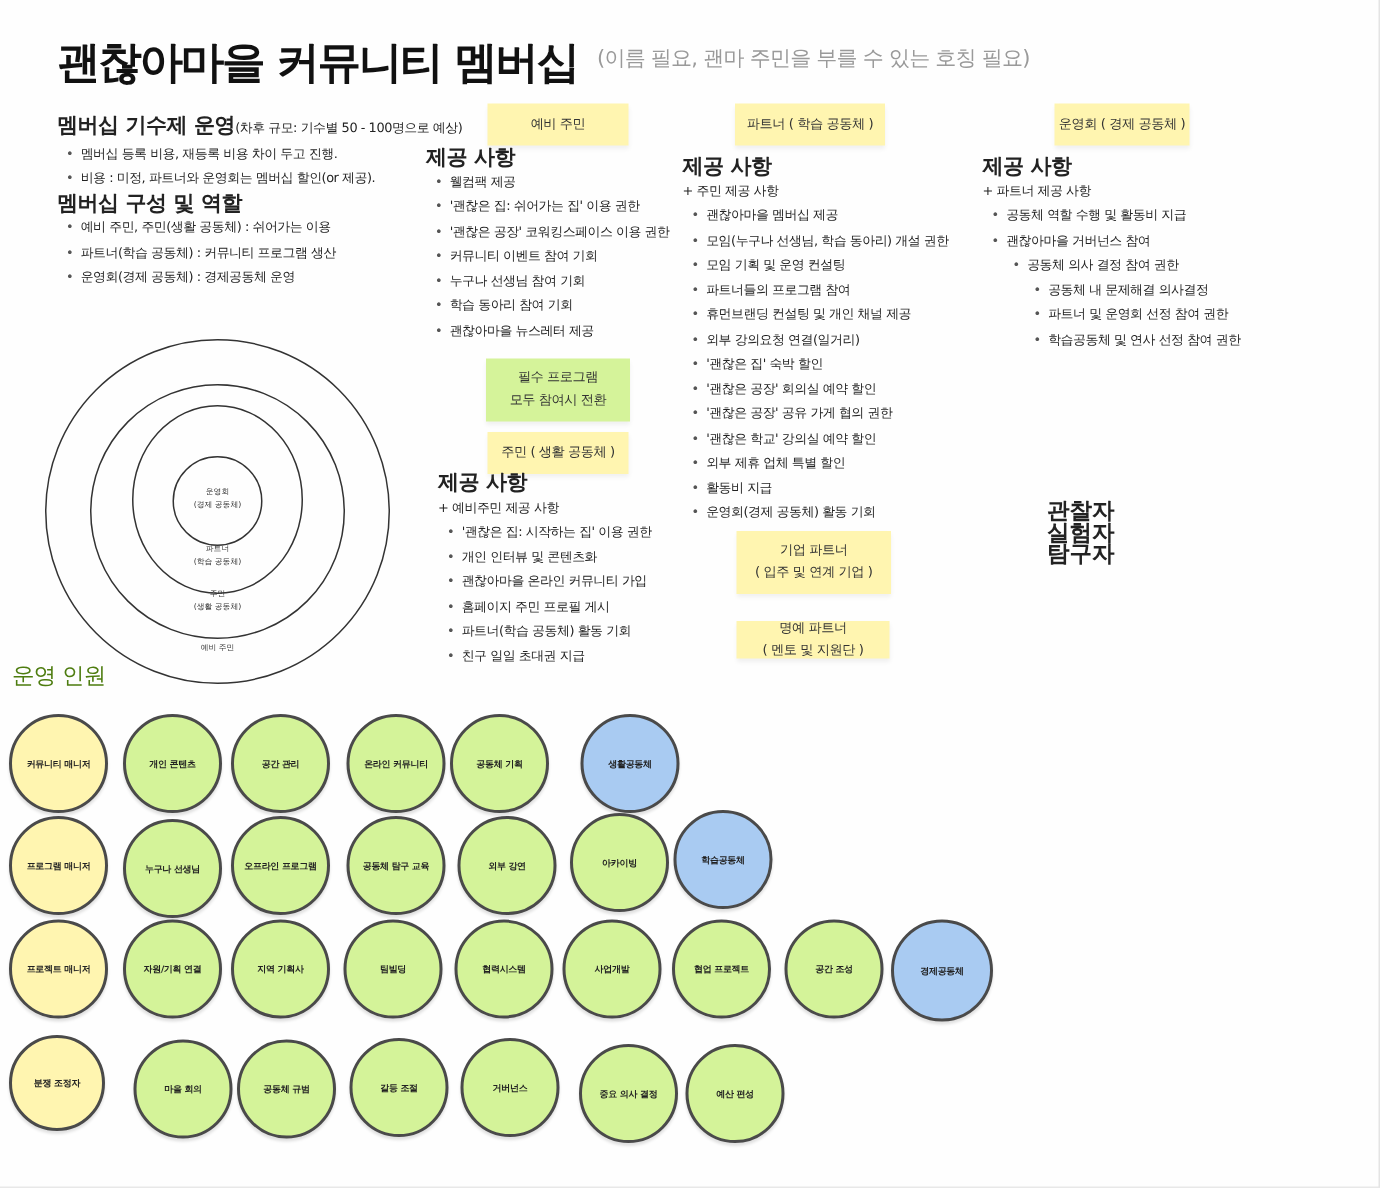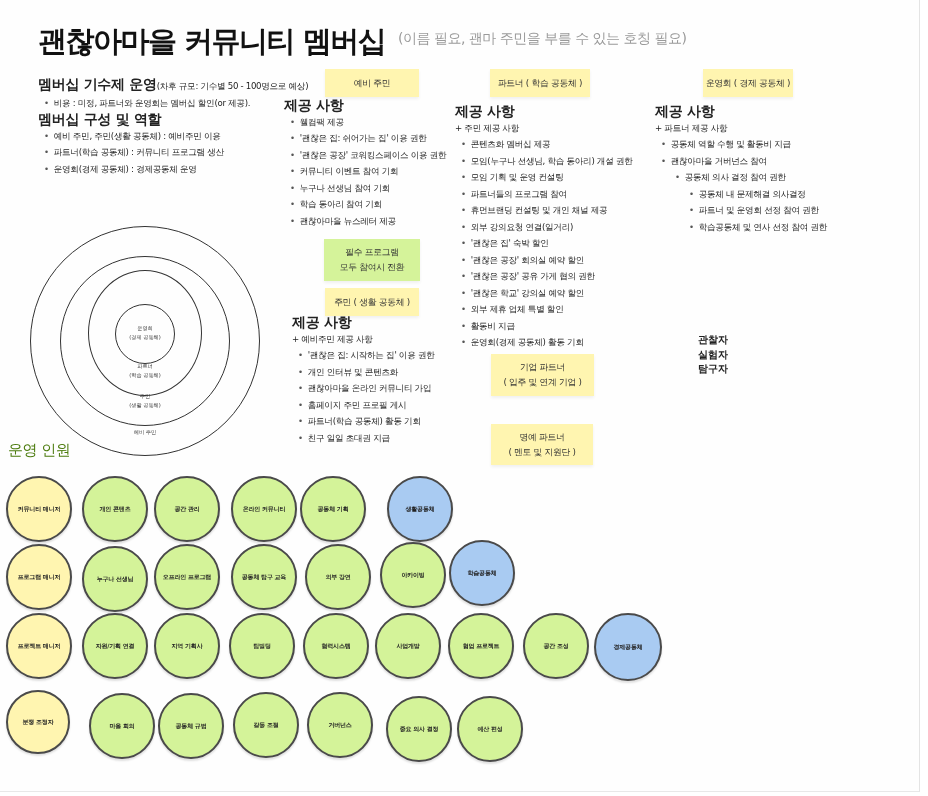--- a/index.html
+++ b/index.html
@@ -14,21 +14,21 @@
   .textblock .h { font-weight: bold; font-size: 14px; }
   .textblock .b1 { padding-left: 6px; }
   .textblock .b2 { padding-left: 20px; }
   .textblock .b3 { padding-left: 34px; }
   .textblock .bul::before { content: "•"; margin-right: 5px; color: #555; }
 
   .sticky { display: flex; flex-direction: column; align-items: center; justify-content: center; font-size: 8.8px; color: #333; line-height: 15px; text-align: center; box-shadow: 0 2px 3px rgba(0,0,0,0.06); letter-spacing: -0.3px; }
   .sticky.yellow { background: #fff5b0; }
   .sticky.green { background: #d5f39a; }
 
-  .roles { font-size: 10px; font-weight: bold; line-height: 14.5px; color: #222; }
+  .roles { font-size: 15px; font-weight: bold; line-height: 14.5px; color: #222; }
 
   .section-title { left: 8px; top: 441px; font-size: 15px; color: #4d7c0f; letter-spacing: -0.5px; }
 
   .circle { position: absolute; border-radius: 50%; border: 2px solid #4a4a4a; display: flex; align-items: center; justify-content: center; text-align: center; font-size: 6px; font-weight: bold; color: #222; box-shadow: 0 2px 2px rgba(0,0,0,0.12); letter-spacing: -0.2px; }
   .circle.yellow { background: #fff5b0; }
   .circle.green { background: #d4f399; }
   .circle.blue { background: #a9cbf2; }
 
   .ring { position: absolute; border-radius: 50%; border: 1.6px solid #333; }
   .ring-label { position: absolute; font-size: 5.2px; color: #333; text-align: center; line-height: 9px; width: 80px; margin-left: -40px; }
@@ -36,23 +36,24 @@
 </head>
 <body>
 
 <div class="canvas">
 
   <div class="abs title">괜찮아마을 커뮤니티 멤버십</div>
   <div class="abs subtitle">(이름 필요, 괜마 주민을 부를 수 있는 호칭 필요)</div>
 
   <div class="abs textblock" style="left:38px; top:76px;">
     <div><span class="h">멤버십 기수제 운영</span><span>(차후 규모: 기수별 50 - 100명으로 예상)</span></div>
+    <div class="b1 bul">멤버십 등록 비용, 재등록 비용 차이 두고 진행.</div>
     <div class="b1 bul">비용 : 미정, 파트너와 운영회는 멤버십 할인(or 제공).</div>
     <div class="h">멤버십 구성 및 역할</div>
-    <div class="b1 bul">예비 주민, 주민(생활 공동체) : 예비주민 이용</div>
+    <div class="b1 bul">예비 주민, 주민(생활 공동체) : 쉬어가는 이용</div>
     <div class="b1 bul">파트너(학습 공동체) : 커뮤니티 프로그램 생산</div>
     <div class="b1 bul">운영회(경제 공동체) : 경제공동체 운영</div>
   </div>
 
   <div class="abs" style="left:30px; top:226px; width:230px; height:230px;">
     <div class="ring" style="left:0; top:0; width:230px; height:230px;"></div>
     <div class="ring" style="left:30px; top:30px; width:170px; height:170px;"></div>
     <div class="ring" style="left:58px; top:44px; width:114px; height:126px;"></div>
     <div class="ring" style="left:85px; top:78px; width:60px; height:60px;"></div>
     <div class="ring-label" style="left:115px; top:98px;">
@@ -104,40 +105,40 @@
     <div class="b1 bul">파트너(학습 공동체) 활동 기회</div>
     <div class="b1 bul">친구 일일 초대권 지급</div>
   </div>
 
   <div class="abs sticky yellow" style="left:490px; top:69px; width:100px; height:28px;">
     <span>파트너 ( 학습 공동체 )</span>
   </div>
   <div class="abs textblock" style="left:455px; top:103px;">
     <div class="h">제공 사항</div>
     <div>+ 주민 제공 사항</div>
-    <div class="b1 bul">콘텐츠화 멤버십 제공</div>
+    <div class="b1 bul">괜찮아마을 멤버십 제공</div>
     <div class="b1 bul">모임(누구나 선생님, 학습 동아리) 개설 권한</div>
     <div class="b1 bul">모임 기획 및 운영 컨설팅</div>
     <div class="b1 bul">파트너들의 프로그램 참여</div>
     <div class="b1 bul">휴먼브랜딩 컨설팅 및 개인 채널 제공</div>
     <div class="b1 bul">외부 강의요청 연결(일거리)</div>
     <div class="b1 bul">'괜찮은 집' 숙박 할인</div>
     <div class="b1 bul">'괜찮은 공장' 회의실 예약 할인</div>
     <div class="b1 bul">'괜찮은 공장' 공유 가게 협의 권한</div>
     <div class="b1 bul">'괜찮은 학교' 강의실 예약 할인</div>
     <div class="b1 bul">외부 제휴 업체 특별 할인</div>
     <div class="b1 bul">활동비 지급</div>
     <div class="b1 bul">운영회(경제 공동체) 활동 기회</div>
   </div>
 
   <div class="abs sticky yellow" style="left:491px; top:354px; width:103px; height:42px;">
     <span>기업 파트너</span>
     <span>( 입주 및 연계 기업 )</span>
   </div>
-  <div class="abs sticky yellow" style="left:491px; top:424px; width:102px; height:41px;">
+  <div class="abs sticky yellow" style="left:491px; top:414px; width:102px; height:25px;">
     <span>명예 파트너</span>
     <span>( 멘토 및 지원단 )</span>
   </div>
 
   <div class="abs sticky yellow" style="left:689px; top:69px; width:90px; height:28px;margin-left:14px;">
     <span>운영회 ( 경제 공동체 )</span>
   </div>
   <div class="abs textblock" style="left:655px; top:103px;">
     <div class="h">제공 사항</div>
     <div>+ 파트너 제공 사항</div>

